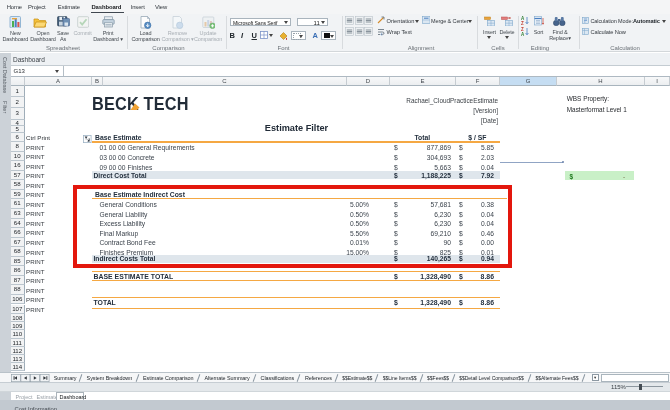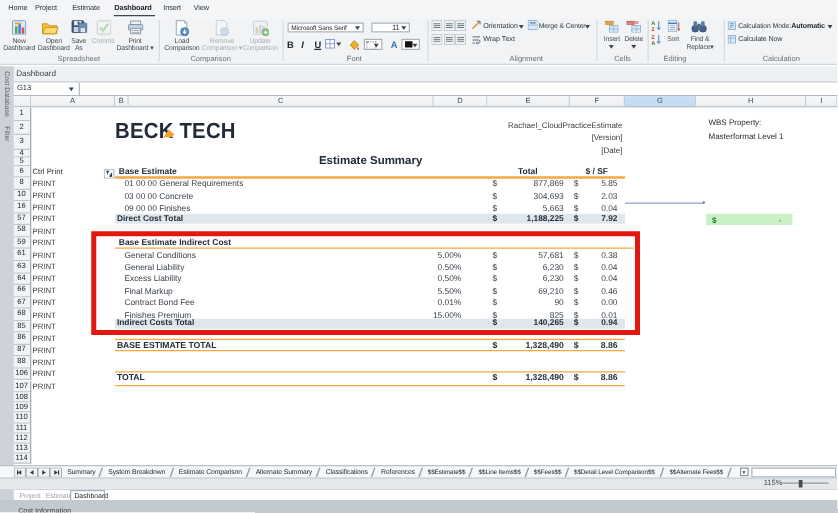--- a/index.html
+++ b/index.html
@@ -297,21 +297,21 @@
 <div class="ab" style="left:0;top:0;width:670px;height:410px;pointer-events:none">
 <div class="tx bold" style="left:92px;top:93.5px;font-size:17.5px;color:#222c38;letter-spacing:0.2px;transform:scaleX(0.93);transform-origin:0 0">BECK TECH</div>
 <svg class="ab" style="left:129.5px;top:101px" width="10" height="9" viewBox="0 0 10 9">
       <path d="M0.5 9 L5 2.5 L9.5 6.5 L7 9 Z" fill="#f0a233"></path>
     </svg>
 <span class="tx" style="right:172px;top:96.6px;font-size:6.4px;color:#3a3f44">Rachael_CloudPracticeEstimate</span>
 <span class="tx" style="right:172px;top:107.4px;font-size:6.4px;color:#3a3f44">[Version]</span>
 <span class="tx" style="right:172px;top:117.3px;font-size:6.4px;color:#3a3f44">[Date]</span>
 <span class="tx" style="left:566.8px;top:95.3px;font-size:6.4px;color:#26292d">WBS Property:</span>
 <span class="tx" style="left:566.8px;top:106px;font-size:6.4px;color:#26292d">Masterformat Level 1</span>
-<span class="tx bold" style="left:296.5px;top:123.2px;font-size:9.2px;color:#222c38;transform:translateX(-50%)">Estimate Summary</span>
+<span class="tx bold" style="left:296.5px;top:123.2px;font-size:9.2px;color:#222c38;transform:translateX(-50%)">Estimate Filter</span>
 <svg class="ab" style="left:83px;top:134.7px" width="8.5" height="8" viewBox="0 0 8.5 8">
       <rect x="0.4" y="0.4" width="7.7" height="7.2" fill="#fdfdfd" stroke="#9fb4c6" stroke-width="0.8"></rect>
       <path d="M1.6 1.6 L4.6 1.6 L3.4 3.2 L3.4 4.6 L2.8 4.6 L2.8 3.2 Z" fill="#2c3540"></path>
       <path d="M6.2 3.4 L6.2 6.2 M6.2 6.2 L4.6 6.2 M6.2 6.2 L4.7 4.7" stroke="#2c3540" stroke-width="0.9" fill="none"></path>
     </svg>
 <span class="tx bold" style="left:95px;top:133.8px;font-size:6.8px;color:#24303e">Base Estimate</span>
 <span class="tx bold" style="left:422.3px;top:133.8px;font-size:6.8px;color:#24303e;transform:translateX(-50%)">Total</span>
 <span class="tx bold" style="left:477.4px;top:133.8px;font-size:6.8px;color:#24303e;transform:translateX(-50%)">$ / SF</span>
 <div class="orange" style="left:92px;top:141.3px;width:408px"></div>
 <span class="tx" style="left:99.5px;top:144.20px;font-size:6.7px;color:#3b434c;">01 00 00 General Requirements</span>

